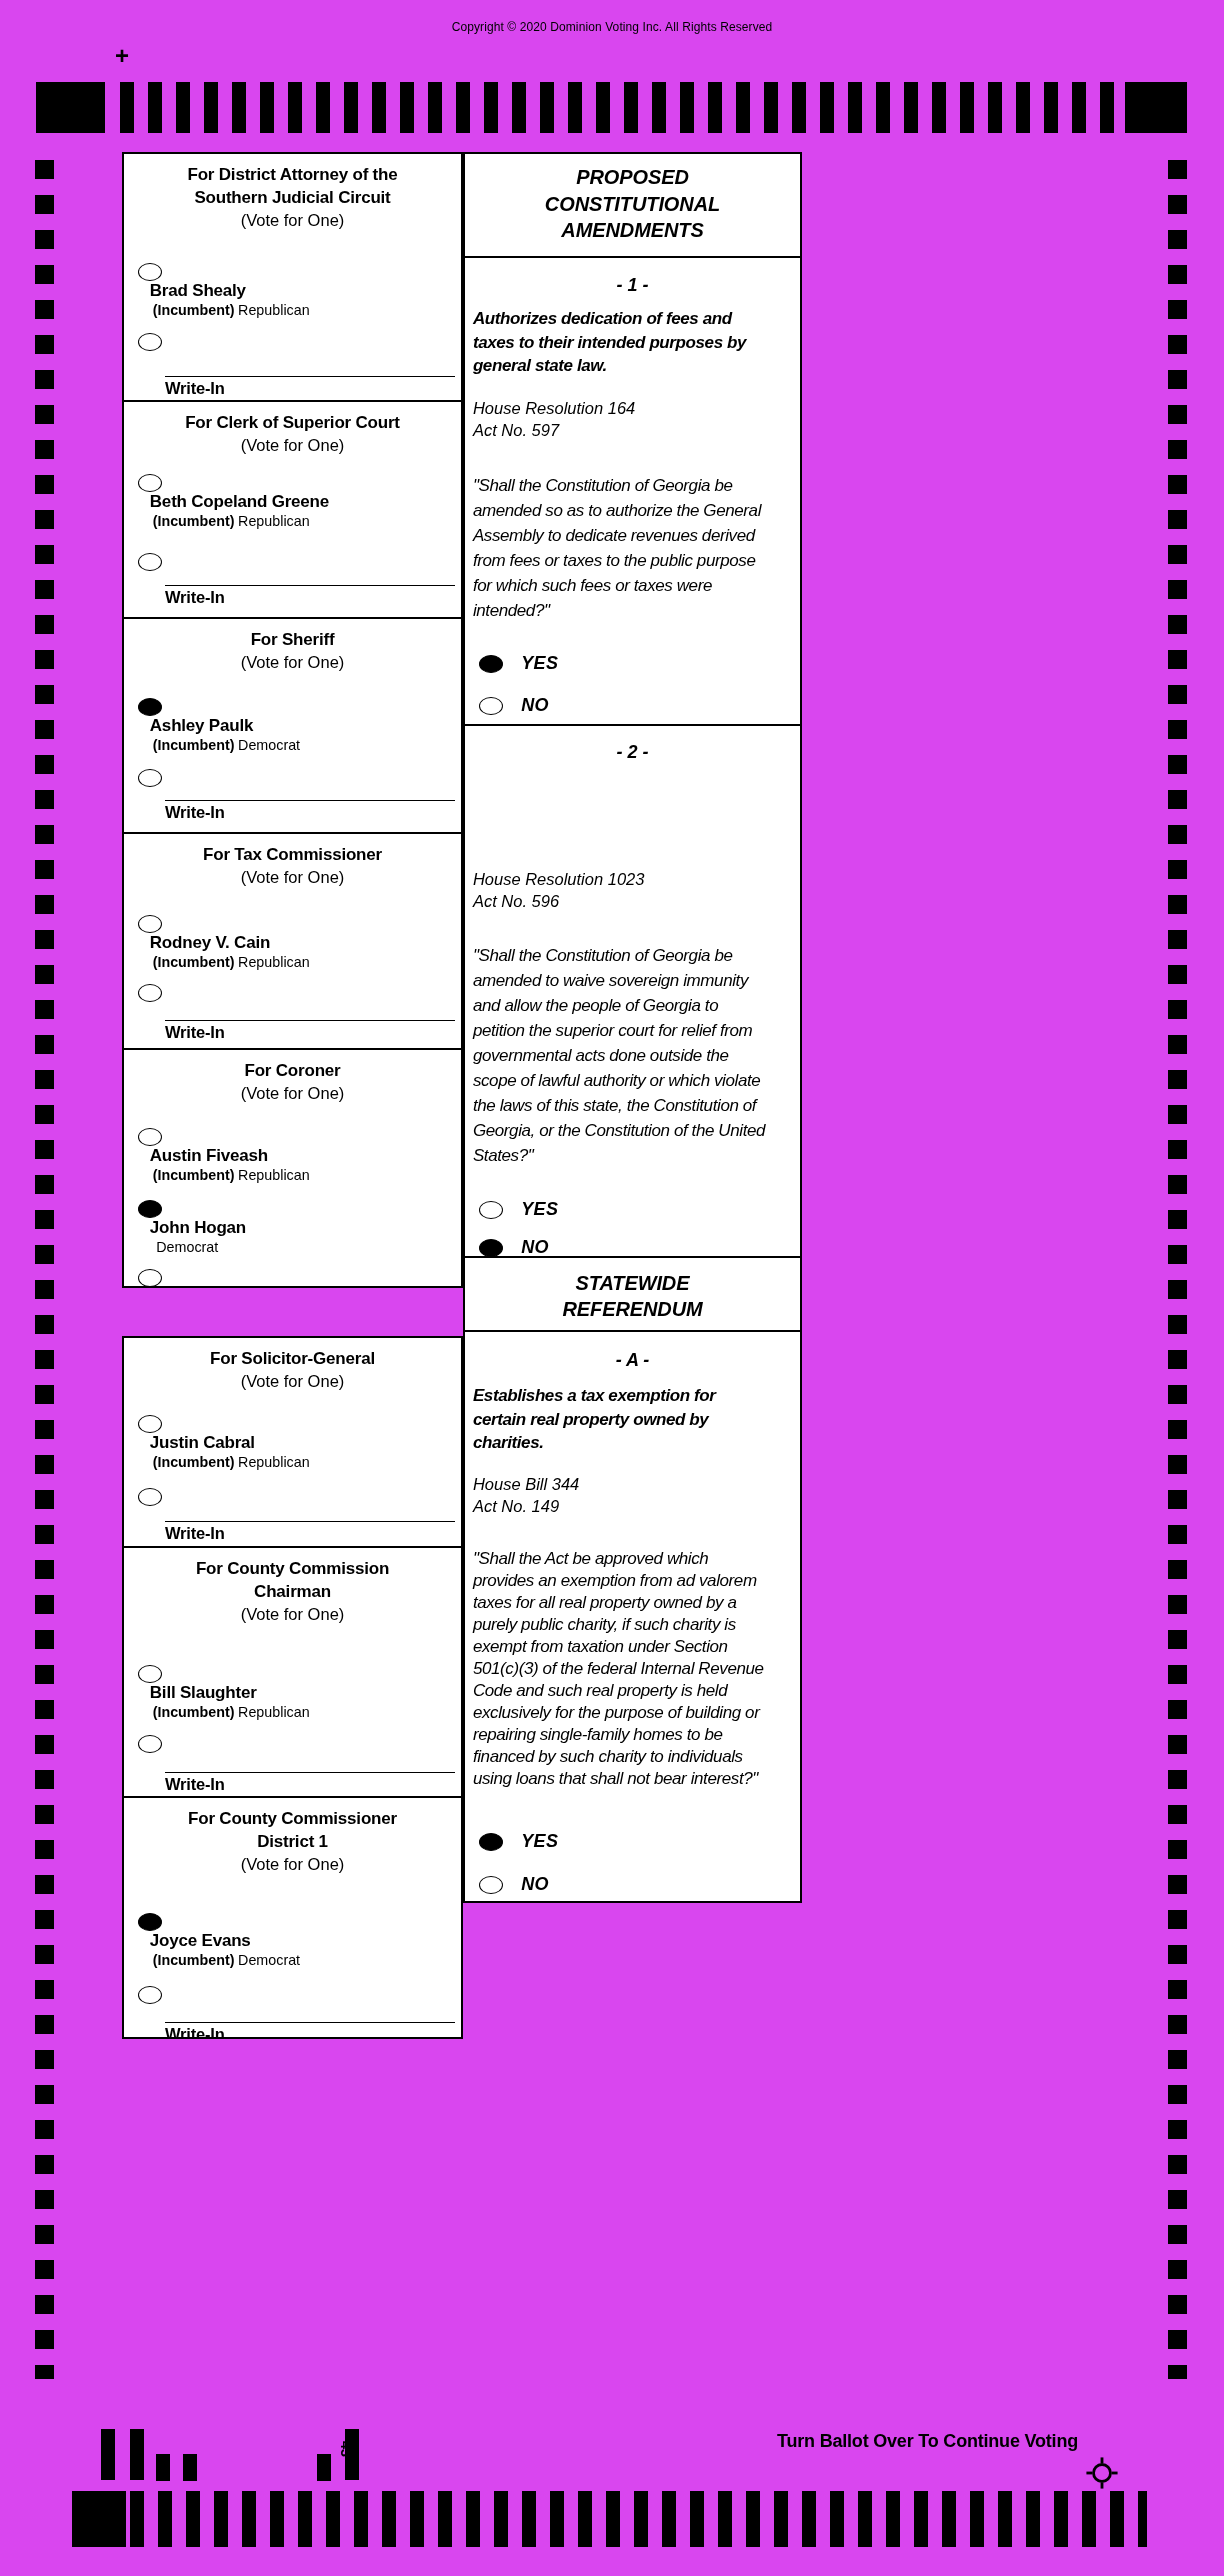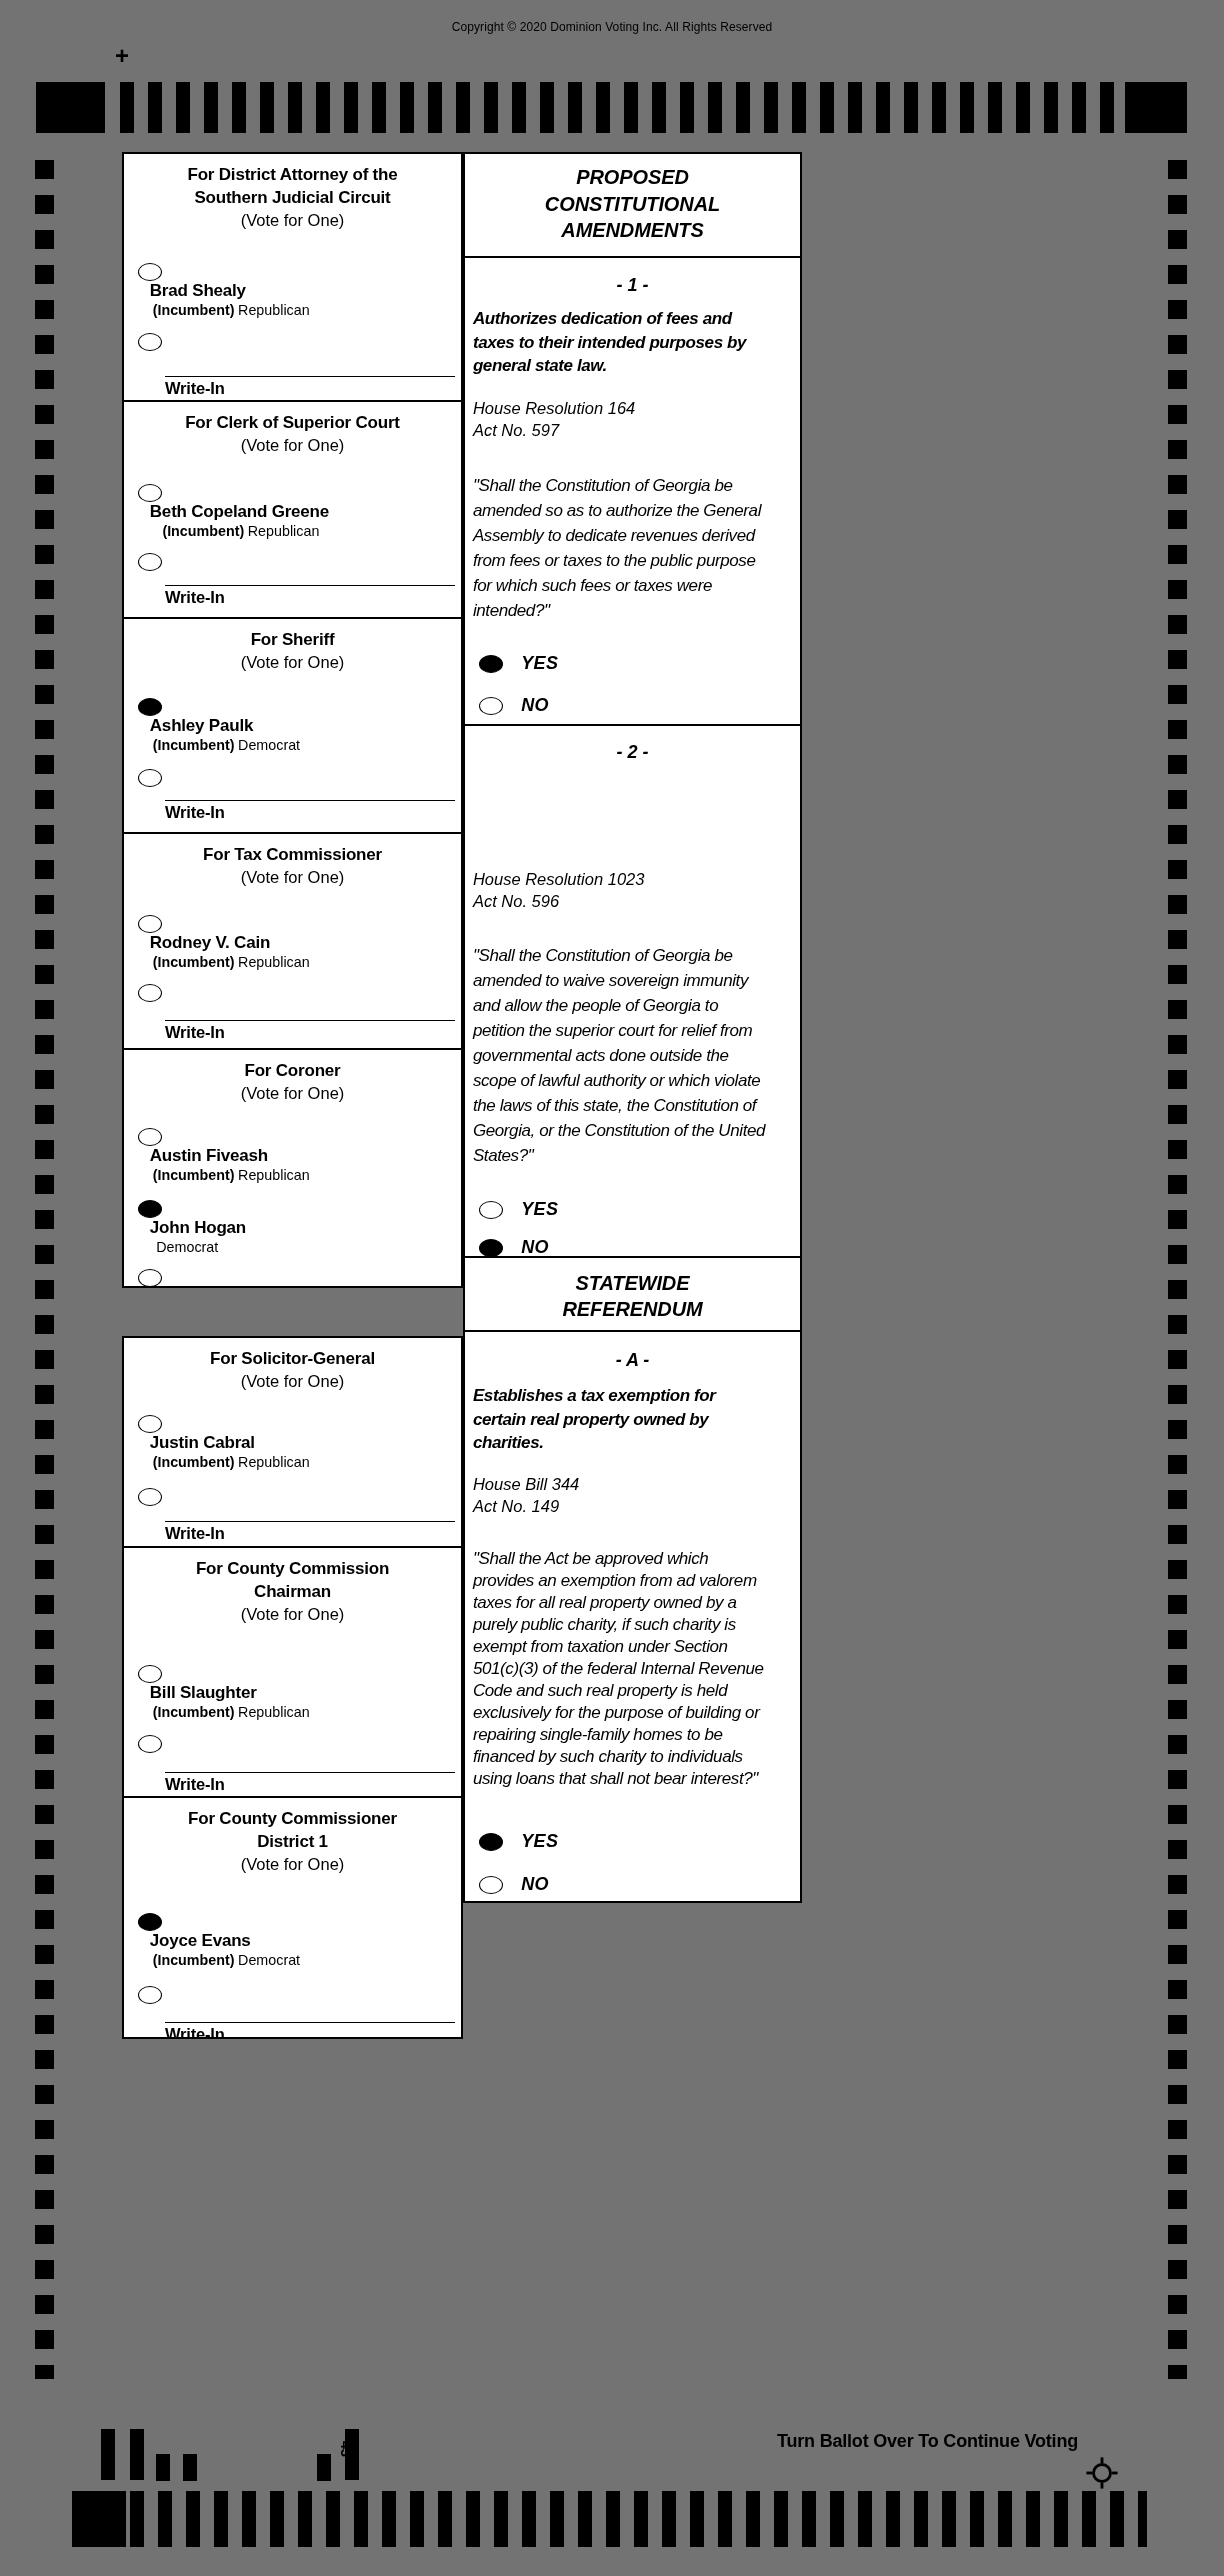--- a/index.html
+++ b/index.html
@@ -1,16 +1,16 @@
 <!DOCTYPE html>
 <html style="font-size:11.5px"><head>
 <meta charset="utf-8">
 <style>
   html,body{margin:0;padding:0;background:#fff;}
-  #ballot{position:relative;width:1224px;height:2576px;background:#737373;color:#000;
+  #ballot{position:relative;width:1224px;height:2576px;background:#d946ef;color:#000;
           font-family:"Liberation Sans",sans-serif;overflow:hidden;}
   .abs{position:absolute;}
   .mark{background:#000;}
   
   .timing-row-bars{background:repeating-linear-gradient(to right,#000 0 13.6px,transparent 13.6px 28px);}
   .timing-col-bars{background:repeating-linear-gradient(to bottom,#000 0 18.6px,transparent 18.6px 35px);}
   
   .copyright{left:0;right:0;top:20px;text-align:center;font-size:12px;letter-spacing:0.1px;}
   .corner-plus{left:115px;top:42px;font-size:24px;font-weight:bold;}
   .turn-over{left:777px;top:2431px;width:337px;font-size:18px;font-weight:bold;letter-spacing:-0.2px;}
@@ -72,21 +72,21 @@
     <div class="write-in" style="top:222px;">
       <div class="write-in-label">Write-In</div>
     </div>
   </div>
 
   <div class="abs contest" style="top:400px;height:219px;">
     <div class="contest-header">
       <div class="contest-title">For Clerk of Superior Court</div>
       <div class="vote-instruction">(Vote for One)</div>
     </div>
-    <div class="cand-row" style="top:82px;text-align:center;">
+    <div class="cand-row" style="top:72px;">
       <div class="oval"></div>
       <div class="cand-text">
         <div class="cand-name">Beth Copeland Greene</div>
         <div class="cand-party"><span class="qual">(Incumbent)</span><span>Republican</span></div>
       </div>
     </div>
     <div class="cand-row" style="top:151px;">
       <div class="oval"></div>
     </div>
     <div class="write-in" style="top:183px;">

